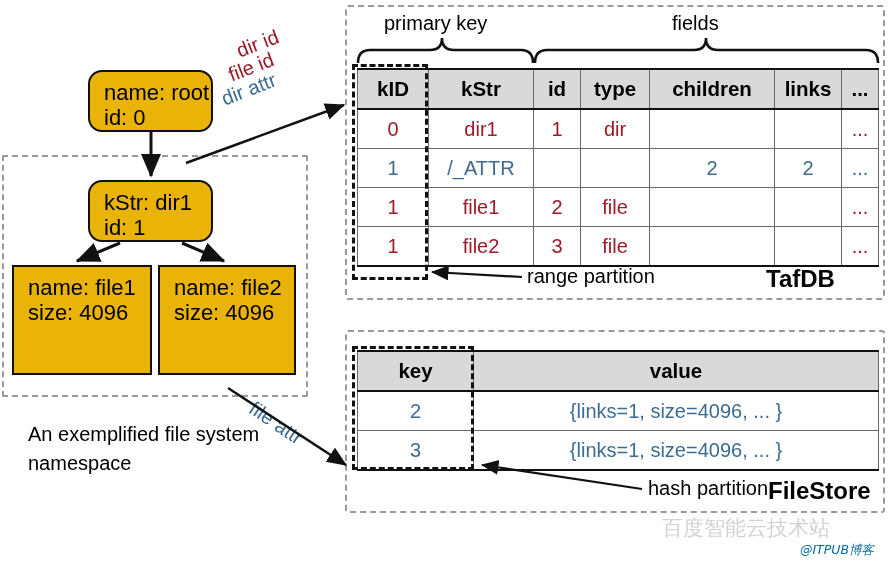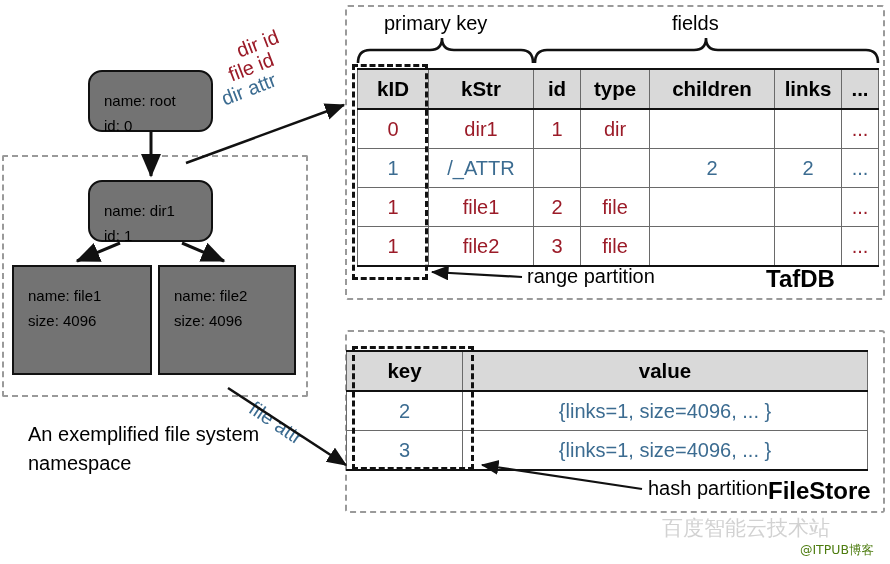--- a/index.html
+++ b/index.html
@@ -4,22 +4,22 @@
 <style>
   html,body{margin:0;padding:0;background:#ffffff;}
   body{width:890px;height:564px;position:relative;overflow:hidden;
        font-family:"Liberation Sans","DejaVu Sans",sans-serif;color:#000;}
   .abs{position:absolute;}
 
   
   #ns-dashed{left:2px;top:155px;width:306px;height:242px;
              border:2px dashed #9a9a9a;border-radius:2px;box-sizing:border-box;}
 
-  .node{position:absolute;border:2.5px solid #111;background:#737373;box-sizing:border-box;
-        font-size:15px;line-height:25px;padding:16px 0 0 14px;}
+  .node{position:absolute;border:2.5px solid #111;background:#eab308;box-sizing:border-box;
+        font-size:22px;line-height:25px;padding:8px 0 0 14px;}
   .node.round{border-radius:14px;}
 
   #node-root{left:88px;top:70px;width:125px;height:62px;}
   #node-dir1{left:88px;top:180px;width:125px;height:62px;}
   #node-file1{left:12px;top:265px;width:140px;height:110px;}
   #node-file2{left:158px;top:265px;width:138px;height:110px;}
 
   #ns-caption{left:28px;top:420px;width:250px;
               font-size:20px;line-height:29px;}
 
@@ -39,21 +39,21 @@
   table.grid{position:absolute;border-collapse:collapse;table-layout:fixed;background:#fff;border-radius:28px;}
   table.grid th, table.grid td{border:1px solid #6a6a6a;text-align:center;
         font-size:20px;padding:0;height:38px;}
   table.grid th{background:#d9d9d9;font-weight:bold;font-size:20.5px;
         border-top:2.5px solid #111;border-bottom:2.5px solid #111;}
   table.grid tr:last-child td{border-bottom:2.5px solid #111;}
   td.red{color:#9b1b28;}
   td.blue{color:#3c6c91;}
 
   #tafdb-table{left:357px;top:68px;width:521px;}
-  #filestore-table{left:346px;top:350px;width:521px;}
+  #filestore-table{left:357px;top:350px;width:521px;}
 
   
   .pk-dash{position:absolute;border:3px dashed #111;box-sizing:border-box;}
   #pk-taf{left:352px;top:64px;width:76px;height:216px;}
   #pk-store{left:352px;top:346px;width:122px;height:124px;}
 
   .brandlbl{position:absolute;font-size:24px;font-weight:bold;}
   #taf-brand{left:766px;top:265px;}
   #store-brand{left:768px;top:477px;}
 
@@ -63,38 +63,38 @@
 
   
   .bracecap{position:absolute;font-size:20px;}
   #cap-pk{left:384px;top:12px;}
   #cap-fields{left:672px;top:12px;}
 
   
   #wm{position:absolute;left:610px;top:516px;width:272px;text-align:center;
       color:#d2d2d2;font-size:21px;line-height:24px;
       font-family:"DejaVu Sans",sans-serif;}
-  #wm .sub{font-size:12.5px;color:#4d7c0f;text-align:right;display:block;
-      padding-right:8px;margin-top:-2px;}
+  #wm .sub{font-size:12.5px;color:#0369a1;text-align:right;display:block;
+      padding-right:8px;margin-top:-2px;font-style:italic;}
 
   svg.overlay{position:absolute;left:0;top:0;width:890px;height:564px;
               pointer-events:none;}
 </style>
 </head>
 <body>
 
 <div class="abs" id="ns-dashed"></div>
 
 <div class="node round" id="node-root">
   <div>name: root</div>
   <div>id: 0</div>
 </div>
 
 <div class="node round" id="node-dir1">
-  <div>name: dir1</div>
+  <div>kStr: dir1</div>
   <div>id: 1</div>
 </div>
 
 <div class="node" id="node-file1">
   <div>name: file1</div>
   <div>size: 4096</div>
 </div>
 
 <div class="node" id="node-file2">
   <div>name: file2</div>

